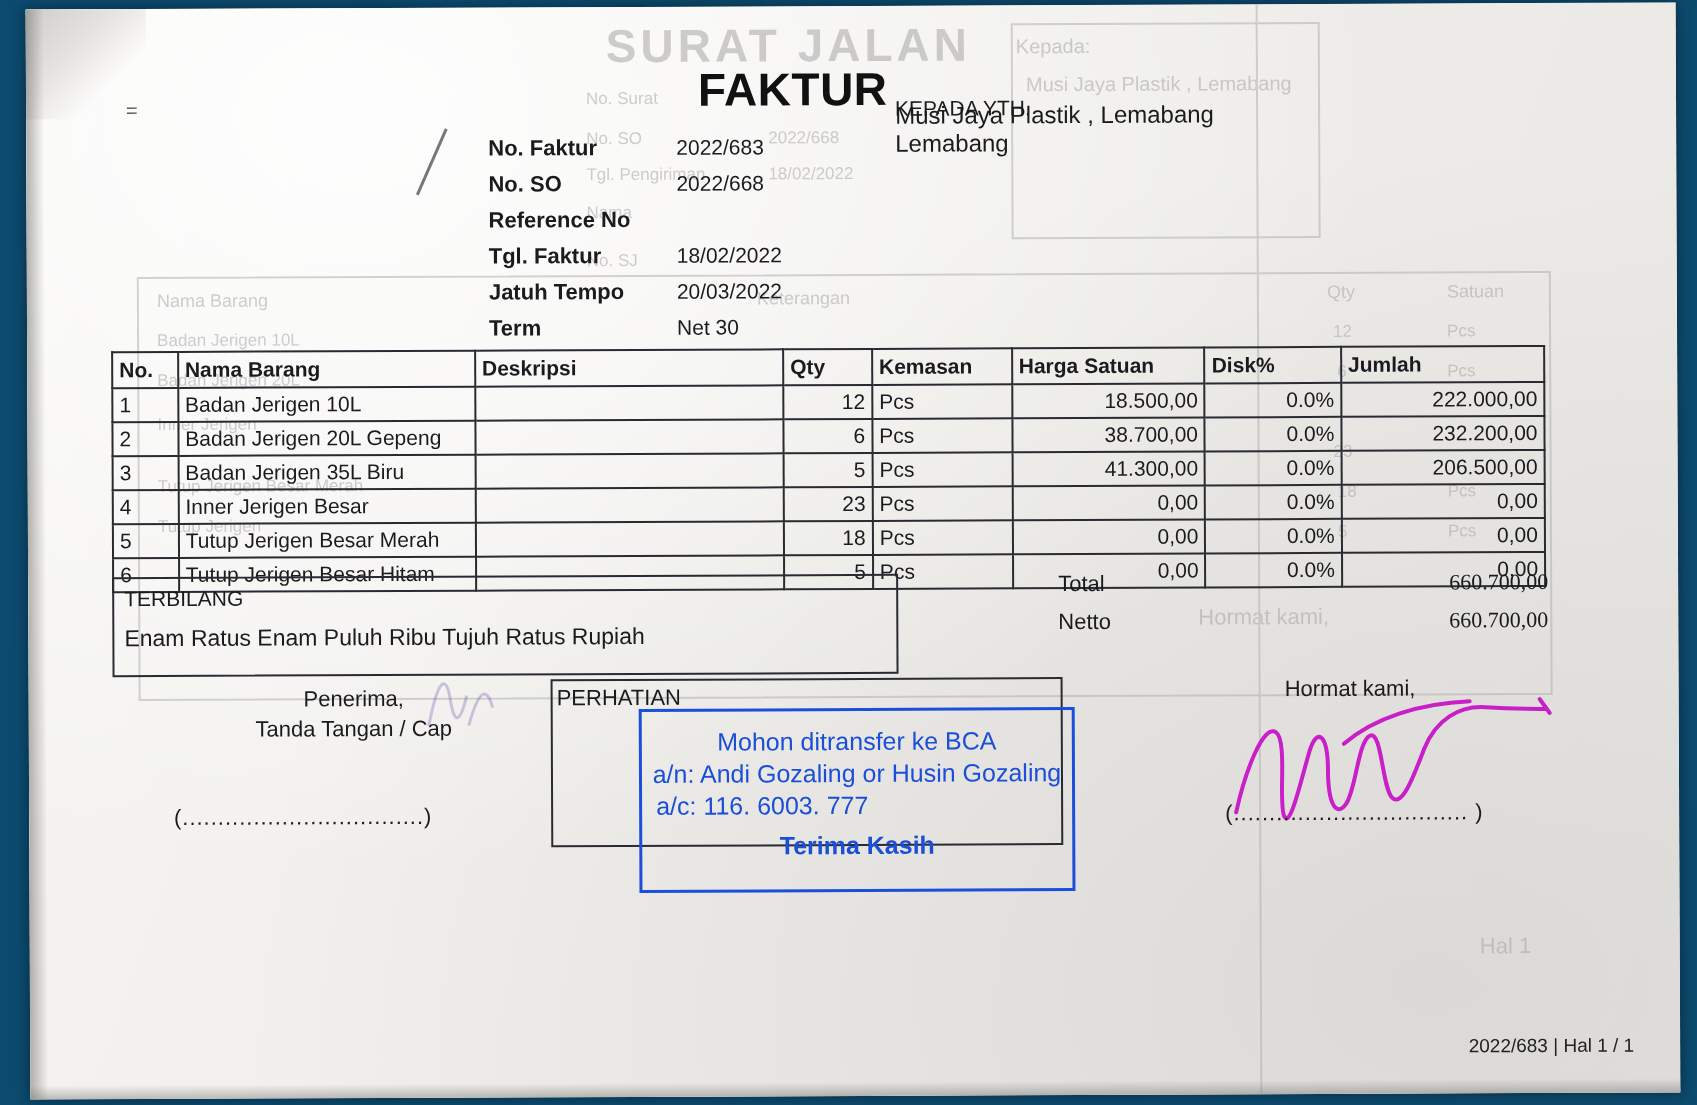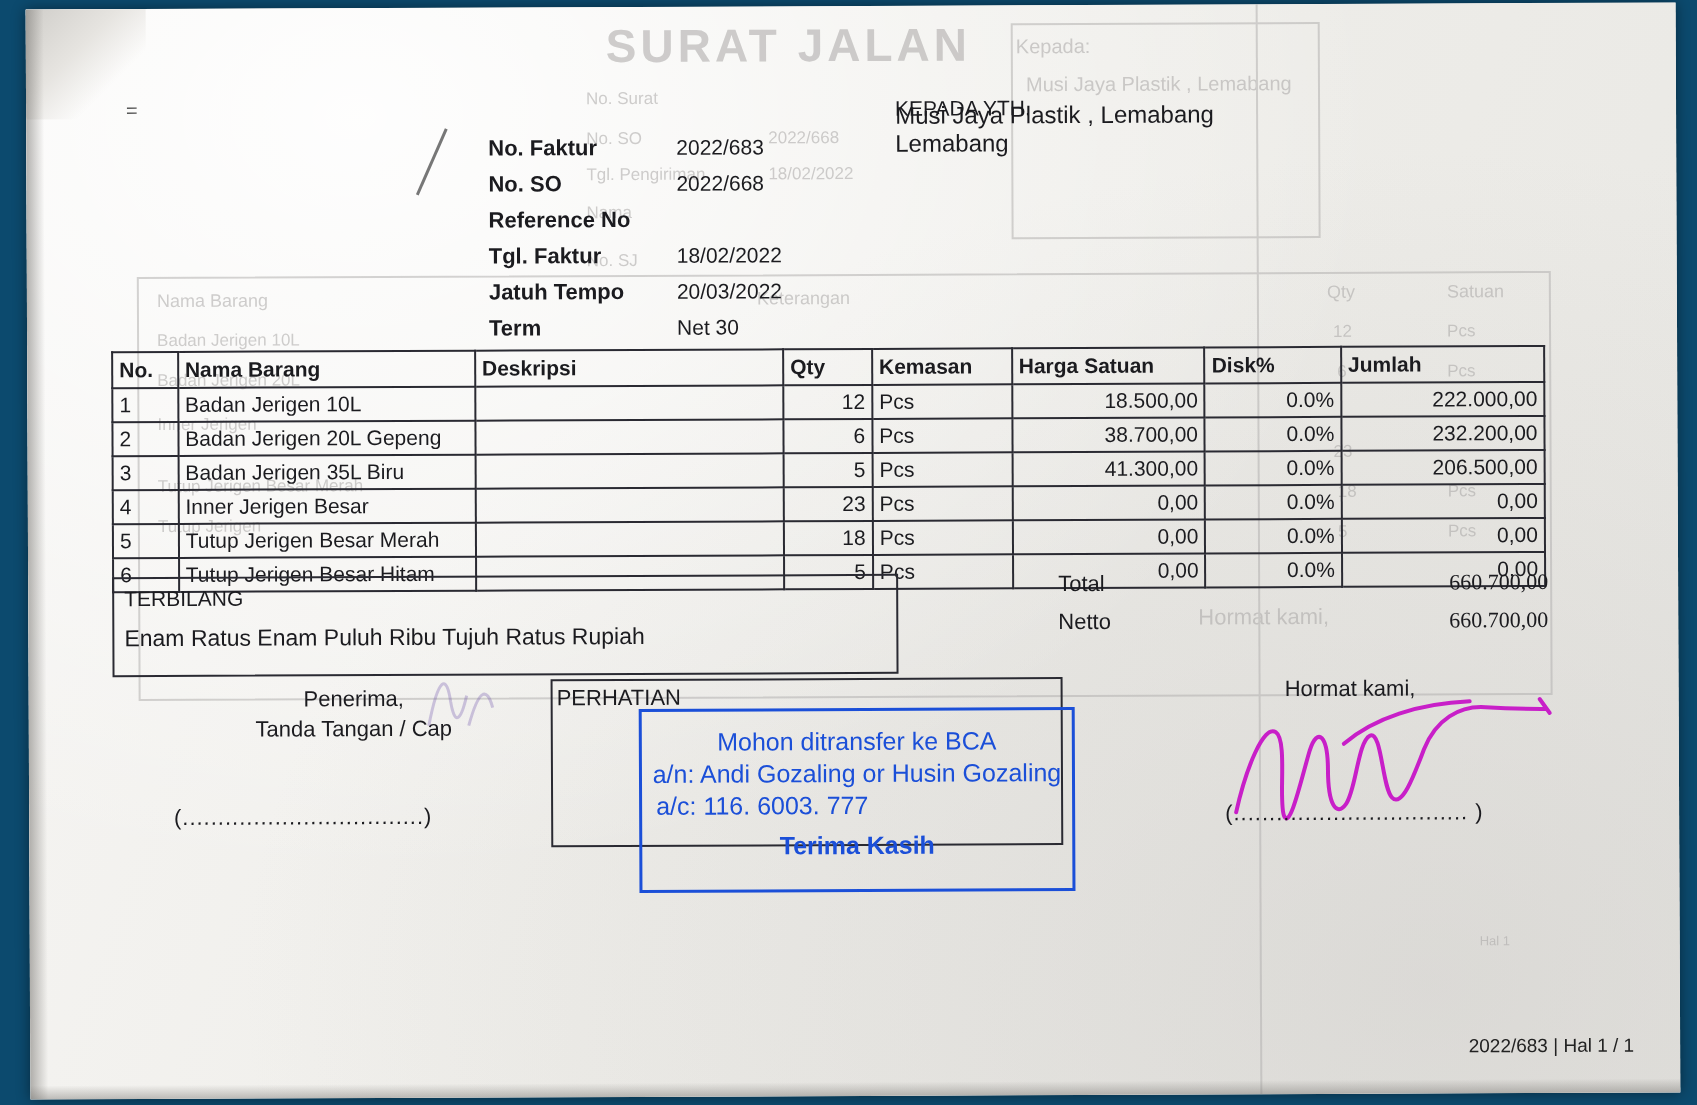--- a/index.html
+++ b/index.html
@@ -305,29 +305,30 @@
 
       <div class="g-line" style="left:130px; top:468px;">Tutup Jerigen Besar Merah</div>
       <div class="g-line" style="left:1310px; top:478px;">18</div>
       <div class="g-line" style="left:1420px; top:478px;">Pcs</div>
 
       <div class="g-line" style="left:130px; top:508px;">Tutup Jerigen</div>
       <div class="g-line" style="left:1310px; top:518px;">5</div>
       <div class="g-line" style="left:1420px; top:518px;">Pcs</div>
 
       <div class="g-line" style="left:1170px; top:600px; font-size:22px;">Hormat kami,</div>
-      <div class="g-line" style="left:1450px; top:930px; font-size:13px;">Hal 1</div>
+      <div class="g-line" style="left:1450px; top:930px; font-size:22px;">Hal 1</div>
       <div class="g-box" style="left:1230px; top:-10px; width:2px; height:1100px; border-width:0 0 0 2px;"></div>
     </div>
 
     <div class="content">
 
       <div class="tick-mark">=</div>
       <div class="staple"></div>
 
+      <div class="faktur-title">FAKTUR</div>
       <div class="kepada-yth">KEPADA YTH.</div>
       <div class="kepada-name">Musi Jaya Plastik , Lemabang</div>
       <div class="kepada-city">Lemabang</div>
 
       <div class="meta">
         <div class="meta-row">
           <div class="meta-label">No. Faktur</div>
           <div class="meta-value">2022/683</div>
         </div>
         <div class="meta-row">

